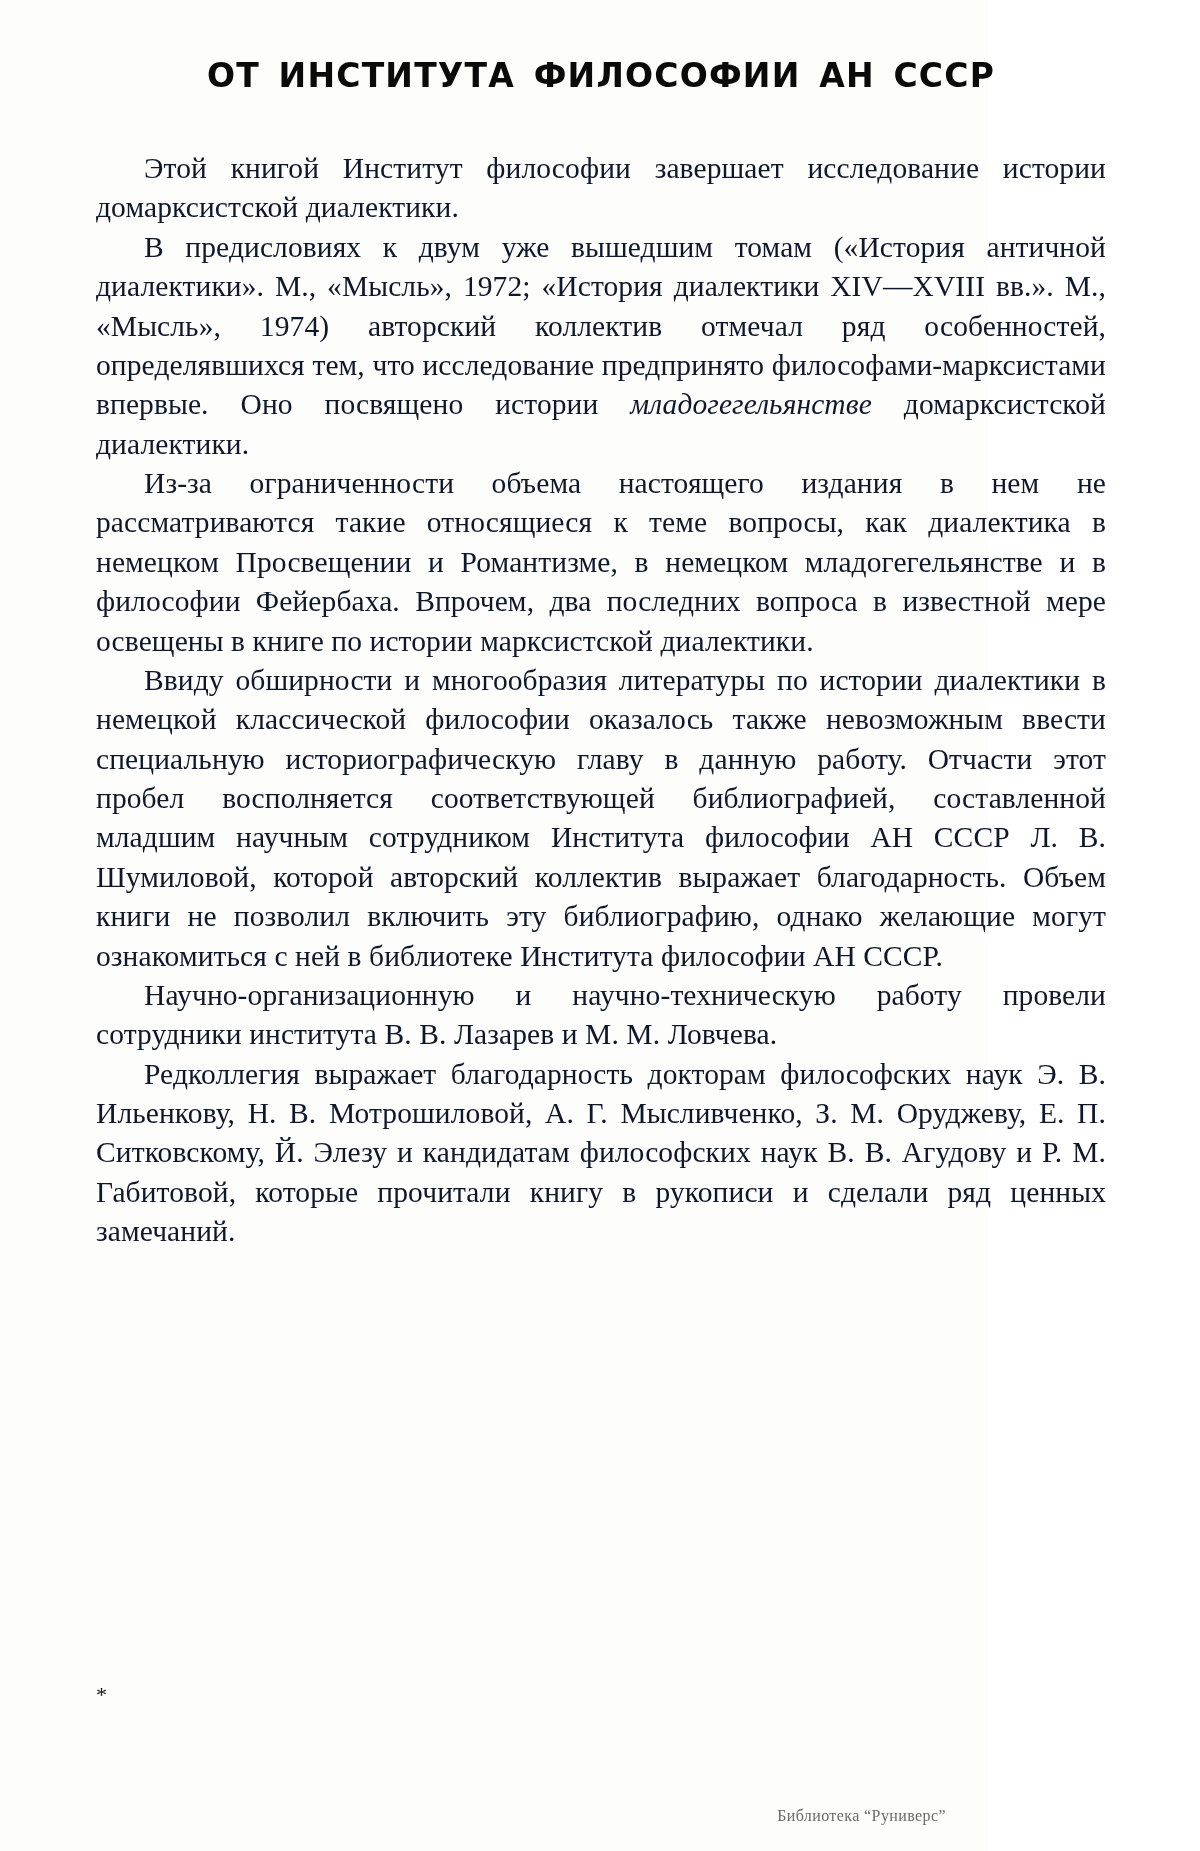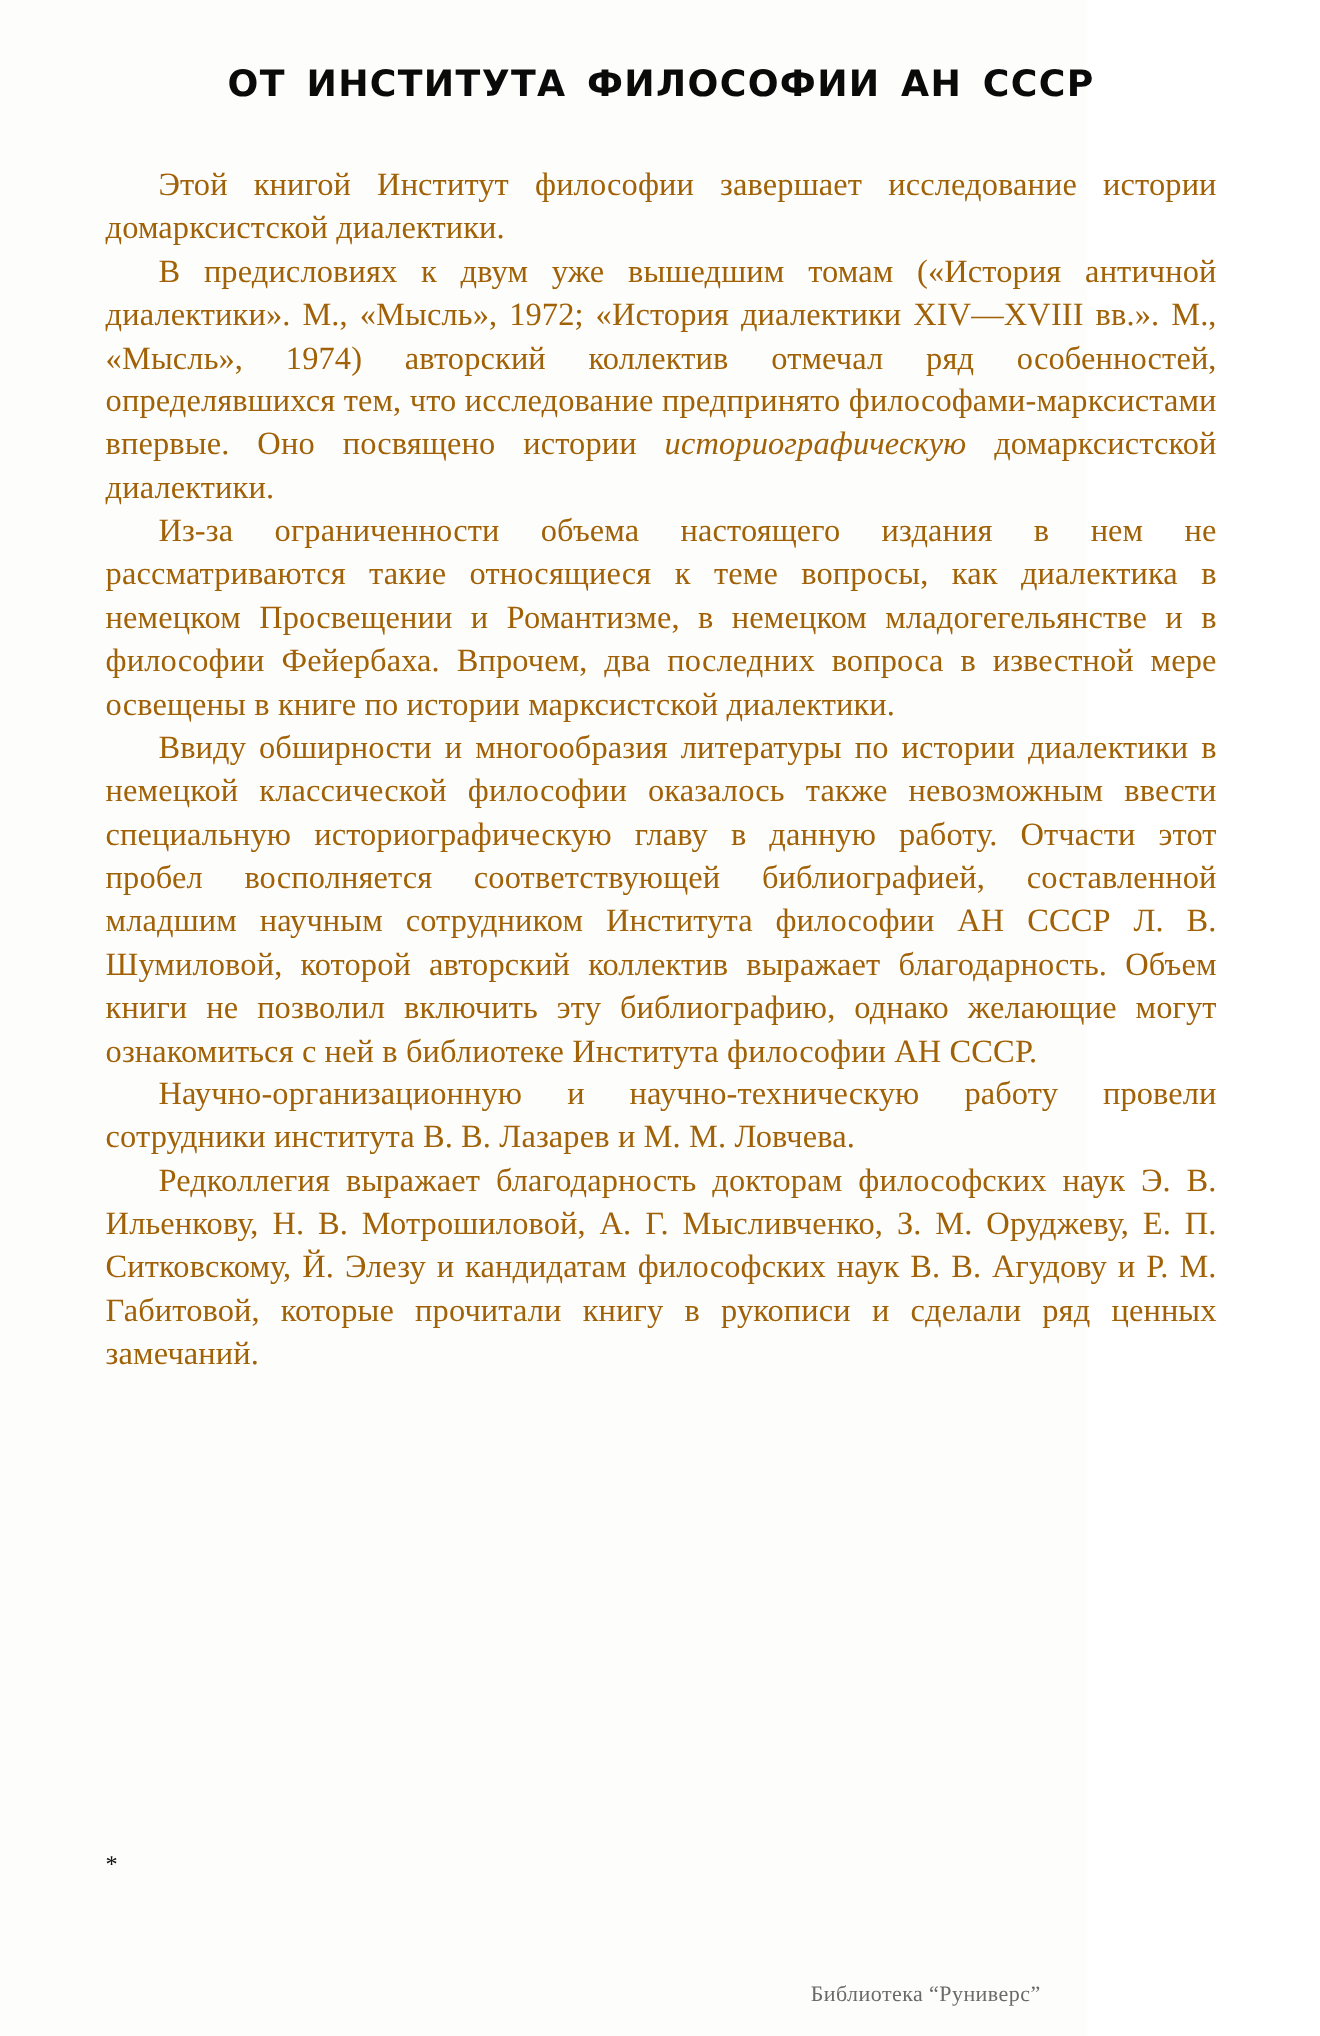--- a/index.html
+++ b/index.html
@@ -37,21 +37,21 @@
     margin: 0 0 54px 0;
     color: #0a0a0a;
     word-spacing: 6px;
   }
   .body-text p {
     margin: 0;
     font-size: 29.5px;
     line-height: 1.335;
     text-align: justify;
     text-indent: 48px;
-    color: #a16207;
+    color: #0f172a;
     hyphens: manual;
     letter-spacing: 0.1px;
   }
   .body-text p.lastline-left {
     text-align-last: left;
   }
   em {
     font-style: italic;
   }
   .asterisk {
@@ -60,36 +60,36 @@
     top: 1682px;
     font-size: 22px;
     color: #111;
     font-family: "Liberation Serif", serif;
   }
   .footer-stamp {
     position: absolute;
     right: 42px;
     bottom: 26px;
     font-family: "Liberation Serif", serif;
-    font-size: 20px;
+    font-size: 16px;
     color: #6a6a6a;
     letter-spacing: 0.4px;
   }
 </style>
 </head>
 <body>
 
 <div class="page">
   <div class="content">
 
     <h1 class="doc-title">ОТ ИНСТИТУТА ФИЛОСОФИИ АН СССР</h1>
 
     <div class="body-text">
       <p class="lastline-left">Этой книгой Институт философии завершает исследование истории домарксистской диалектики.</p>
-      <p class="lastline-left">В предисловиях к двум уже вышедшим томам («История античной диалектики». М., «Мысль», 1972; «История диалектики XIV—XVIII вв.». М., «Мысль», 1974) авторский коллектив отмечал ряд особенностей, определявшихся тем, что исследование предпринято философами-марксистами впервые. Оно посвящено истории <em>историографическую</em> домарксистской диалектики.</p>
+      <p class="lastline-left">В предисловиях к двум уже вышедшим томам («История античной диалектики». М., «Мысль», 1972; «История диалектики XIV—XVIII вв.». М., «Мысль», 1974) авторский коллектив отмечал ряд особенностей, определявшихся тем, что исследование предпринято философами-марксистами впервые. Оно посвящено истории <em>младогегельянстве</em> домарксистской диалектики.</p>
       <p class="lastline-left">Из-за ограниченности объема настоящего издания в нем не рассматриваются такие относящиеся к теме вопросы, как диалектика в немецком Просвещении и Романтизме, в немецком младогегельянстве и в философии Фейербаха. Впрочем, два последних вопроса в известной мере освещены в книге по истории марксистской диалектики.</p>
       <p class="lastline-left">Ввиду обширности и многообразия литературы по истории диалектики в немецкой классической философии оказалось также невозможным ввести специальную историографическую главу в данную работу. Отчасти этот пробел восполняется соответствующей библиографией, составленной младшим научным сотрудником Института философии АН СССР Л. В. Шумиловой, которой авторский коллектив выражает благодарность. Объем книги не позволил включить эту библиографию, однако желающие могут ознакомиться с ней в библиотеке Института философии АН СССР.</p>
       <p class="lastline-left">Научно-организационную и научно-техническую работу провели сотрудники института В. В. Лазарев и М. М. Ловчева.</p>
       <p class="lastline-left">Редколлегия выражает благодарность докторам философских наук Э. В. Ильенкову, Н. В. Мотрошиловой, А. Г. Мысливченко, З. М. Оруджеву, Е. П. Ситковскому, Й. Элезу и кандидатам философских наук В. В. Агудову и Р. М. Габитовой, которые прочитали книгу в рукописи и сделали ряд ценных замечаний.</p>
     </div>
   </div>
 
   <div class="asterisk">*</div>
   <div class="footer-stamp">Библиотека “Руниверс”</div>
 </div>

